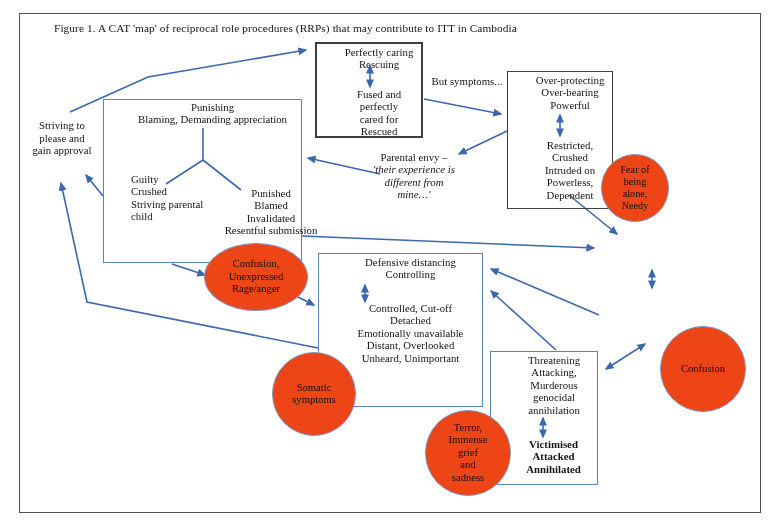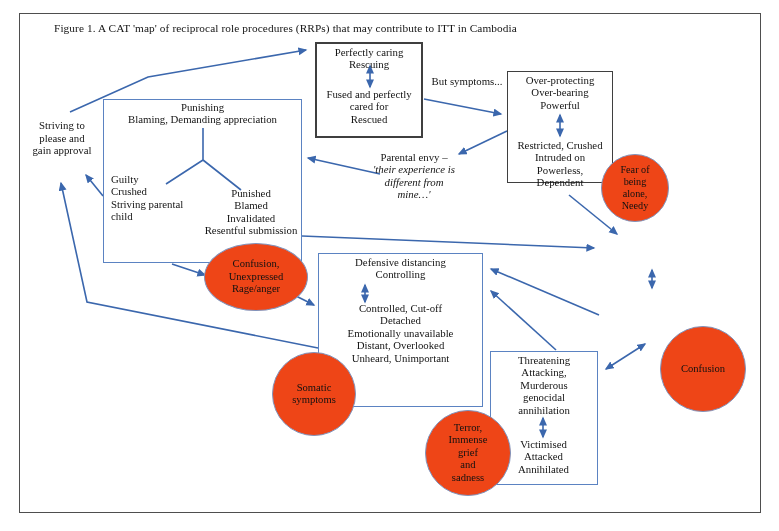--- a/index.html
+++ b/index.html
@@ -7,21 +7,21 @@
           font-family:"Liberation Serif","DejaVu Serif",serif;color:#141414;}
   .outer-border{position:absolute;left:19px;top:13px;width:742px;height:500px;
                 border:1.6px solid #4e4e4e;box-sizing:border-box;}
   .overlay{position:absolute;left:0;top:0;width:779px;height:531px;}
   .title{position:absolute;left:54px;top:22px;font-size:11.3px;letter-spacing:.1px;}
   .box{position:absolute;box-sizing:border-box;background:transparent;}
   .box.dark{border:1.5px solid #3f3f3f;}
   .box.dark.thick{border-width:2px;}
   .box.blue{border:1.4px solid #5b83c2;padding-left:40px;}
   .ml{white-space:pre-line;}
-  .txt{position:absolute;font-size:10.8px;line-height:12.4px;text-align:center;}
+  .txt{position:absolute;font-size:10.8px;line-height:12.4px;text-align:center;margin-left:20px;}
   .txt.left{text-align:left;}
   .lbl{position:absolute;font-size:10.8px;line-height:12.6px;text-align:center;}
   .circle{position:absolute;border-radius:50%;background:#ee4517;border:1.3px solid #8094bd;
           box-sizing:border-box;display:flex;align-items:center;justify-content:center;
           text-align:center;font-size:10.6px;line-height:12.4px;color:#111;}
   .envy-head{font-size:10.8px;line-height:12.4px;}
   .envy-quote{font-style:italic;font-size:10.8px;line-height:12.2px;}
 </style>
 </head>
 <body>
@@ -62,21 +62,21 @@
   </svg>
 
   <div class="box dark thick" style="left:315px;top:42px;width:108px;height:96px;">
     <div class="txt ml" style="left:0;right:0;top:2px;">Perfectly caring
 Rescuing</div>
     <div class="txt ml" style="left:0;right:0;top:44px;">Fused and perfectly
 cared for
 Rescued</div>
   </div>
 
-  <div class="box dark" style="left:507px;top:71px;width:106px;height:112px;">
+  <div class="box dark" style="left:507px;top:71px;width:106px;height:138px;">
     <div class="txt ml" style="left:0;right:0;top:2px;">Over-protecting
 Over-bearing
 Powerful</div>
     <div class="txt ml" style="left:0;right:0;top:67px;">Restricted, Crushed
 Intruded on
 Powerless,
 Dependent</div>
   </div>
 
   <div class="box blue" style="left:103px;top:99px;width:199px;height:164px;">
@@ -102,21 +102,21 @@
 Unheard, Unimportant</div>
   </div>
 
 
   <div class="box blue" style="left:490px;top:351px;width:108px;height:134px;">
     <div class="txt ml" style="left:0;right:0;top:2px;">Threatening
 Attacking,
 Murderous
 genocidal
 annihilation</div>
-    <div class="txt ml" style="left:0;right:1px;top:86px;">Victimised
+    <div class="txt ml" style="left:0;right:1px;top:86px;font-weight:bold;">Victimised
 Attacked
 Annihilated</div>
   </div>
 
   <div class="lbl ml" style="left:18px;top:119px;width:88px;">Striving to
 please and
 gain approval</div>
 
   <div class="lbl" style="left:430px;top:75px;width:74px;">But symptoms...</div>
 

